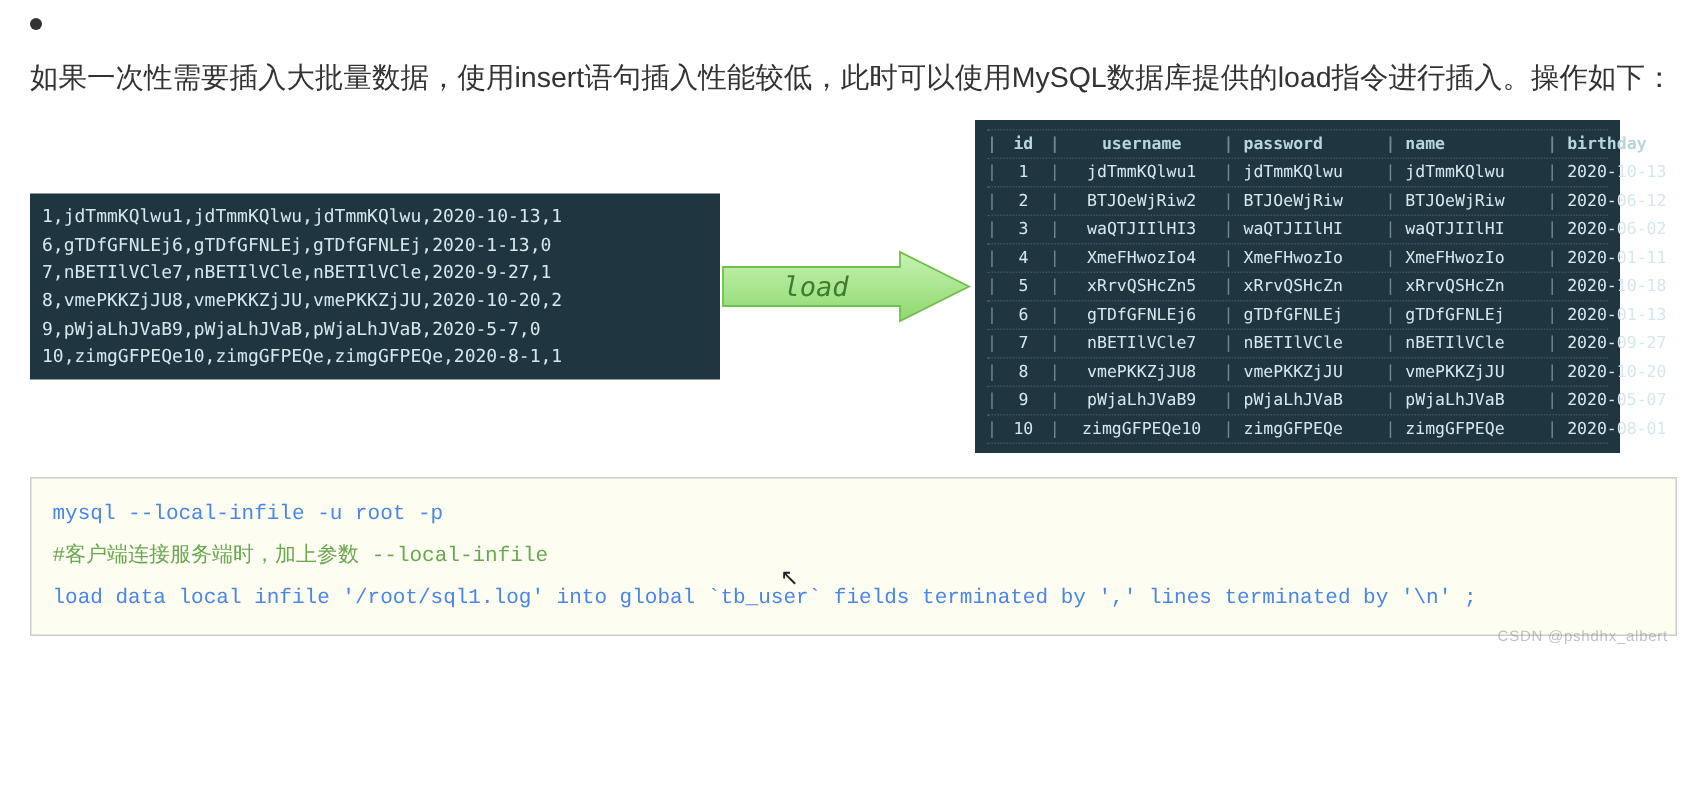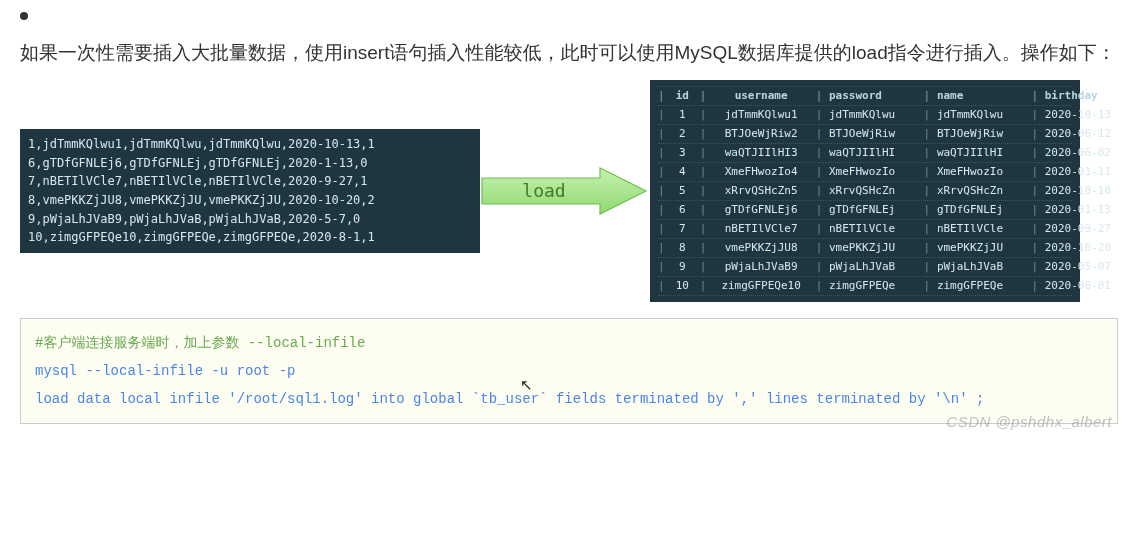--- a/index.html
+++ b/index.html
@@ -26,21 +26,21 @@
     .csv-panel {
       background: #1f3640;
       color: #d6e8ee;
       font-family: Consolas, monospace;
       font-size: 12px;
       padding: 6px 8px;
       line-height: 1.55;
       width: 460px;
     }
     .csv-line { white-space: nowrap; }
-    .arrow-wrap { display: flex; flex-direction: column; align-items: flex-start; width: 170px; }
+    .arrow-wrap { display: flex; flex-direction: column; align-items: flex-start; width: 170px; font-style: italic; }
     .arrow-svg { width: 170px; height: 50px; }
     .table-panel {
       background: #1f3640;
       color: #d6e8ee;
       font-family: Consolas, monospace;
       font-size: 11px;
       padding: 6px 8px;
       width: 430px;
       line-height: 1.45;
     }
@@ -72,22 +72,21 @@
       position: absolute;
       font-size: 15px;
       color: #222;
       pointer-events: none;
     }
     .watermark {
       position: absolute;
       right: 26px;
       bottom: 6px;
       color: rgba(120,120,120,0.45);
-      font-size: 15px;
-      font-style: italic;
+      font-size: 10px;
       letter-spacing: 0.5px;
     }
   </style>
 </head>
 <body>
 
 <div class="bullet-heading">
   <span class="bullet-dot"></span>
 </div>
 
@@ -125,20 +124,20 @@
       <div class="tbody-row"><span class="pipe">| </span><span class="cell c-id">5</span><span class="pipe"> | </span><span class="cell c-user">xRrvQSHcZn5</span><span class="pipe"> | </span><span class="cell c-pass">xRrvQSHcZn</span><span class="pipe"> | </span><span class="cell c-name">xRrvQSHcZn</span><span class="pipe"> | </span><span class="cell c-bday">2020-10-18</span></div>
       <div class="tbody-row"><span class="pipe">| </span><span class="cell c-id">6</span><span class="pipe"> | </span><span class="cell c-user">gTDfGFNLEj6</span><span class="pipe"> | </span><span class="cell c-pass">gTDfGFNLEj</span><span class="pipe"> | </span><span class="cell c-name">gTDfGFNLEj</span><span class="pipe"> | </span><span class="cell c-bday">2020-01-13</span></div>
       <div class="tbody-row"><span class="pipe">| </span><span class="cell c-id">7</span><span class="pipe"> | </span><span class="cell c-user">nBETIlVCle7</span><span class="pipe"> | </span><span class="cell c-pass">nBETIlVCle</span><span class="pipe"> | </span><span class="cell c-name">nBETIlVCle</span><span class="pipe"> | </span><span class="cell c-bday">2020-09-27</span></div>
       <div class="tbody-row"><span class="pipe">| </span><span class="cell c-id">8</span><span class="pipe"> | </span><span class="cell c-user">vmePKKZjJU8</span><span class="pipe"> | </span><span class="cell c-pass">vmePKKZjJU</span><span class="pipe"> | </span><span class="cell c-name">vmePKKZjJU</span><span class="pipe"> | </span><span class="cell c-bday">2020-10-20</span></div>
       <div class="tbody-row"><span class="pipe">| </span><span class="cell c-id">9</span><span class="pipe"> | </span><span class="cell c-user">pWjaLhJVaB9</span><span class="pipe"> | </span><span class="cell c-pass">pWjaLhJVaB</span><span class="pipe"> | </span><span class="cell c-name">pWjaLhJVaB</span><span class="pipe"> | </span><span class="cell c-bday">2020-05-07</span></div>
       <div class="tbody-row"><span class="pipe">| </span><span class="cell c-id">10</span><span class="pipe"> | </span><span class="cell c-user">zimgGFPEQe10</span><span class="pipe"> | </span><span class="cell c-pass">zimgGFPEQe</span><span class="pipe"> | </span><span class="cell c-name">zimgGFPEQe</span><span class="pipe"> | </span><span class="cell c-bday">2020-08-01</span></div>
     </div>
 </div>
 
 <div class="code-box" id="code-box">
+    <div class="code-line sql">mysql --local-infile -u root -p</div>
     <div class="code-line comment">#客户端连接服务端时，加上参数 --local-infile</div>
-    <div class="code-line sql">mysql --local-infile -u root -p</div>
     <div class="code-line sql">load data local infile '/root/sql1.log' into global `tb_user` fields terminated by ',' lines terminated by '\n' ;</div>
   </div>
 
 <span class="cursor-pointer" style="left:520px; top:376px;">↖</span>
 
 <div class="watermark">CSDN @pshdhx_albert</div>
 
 </body></html>

